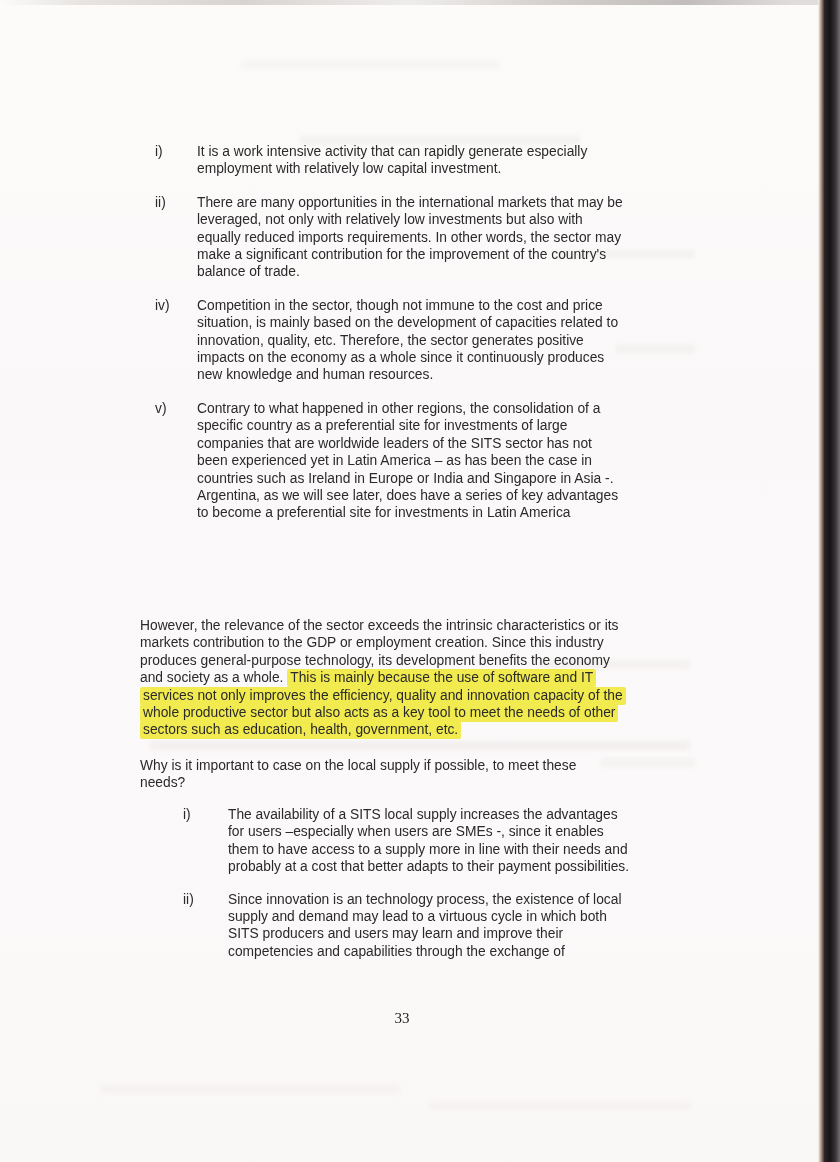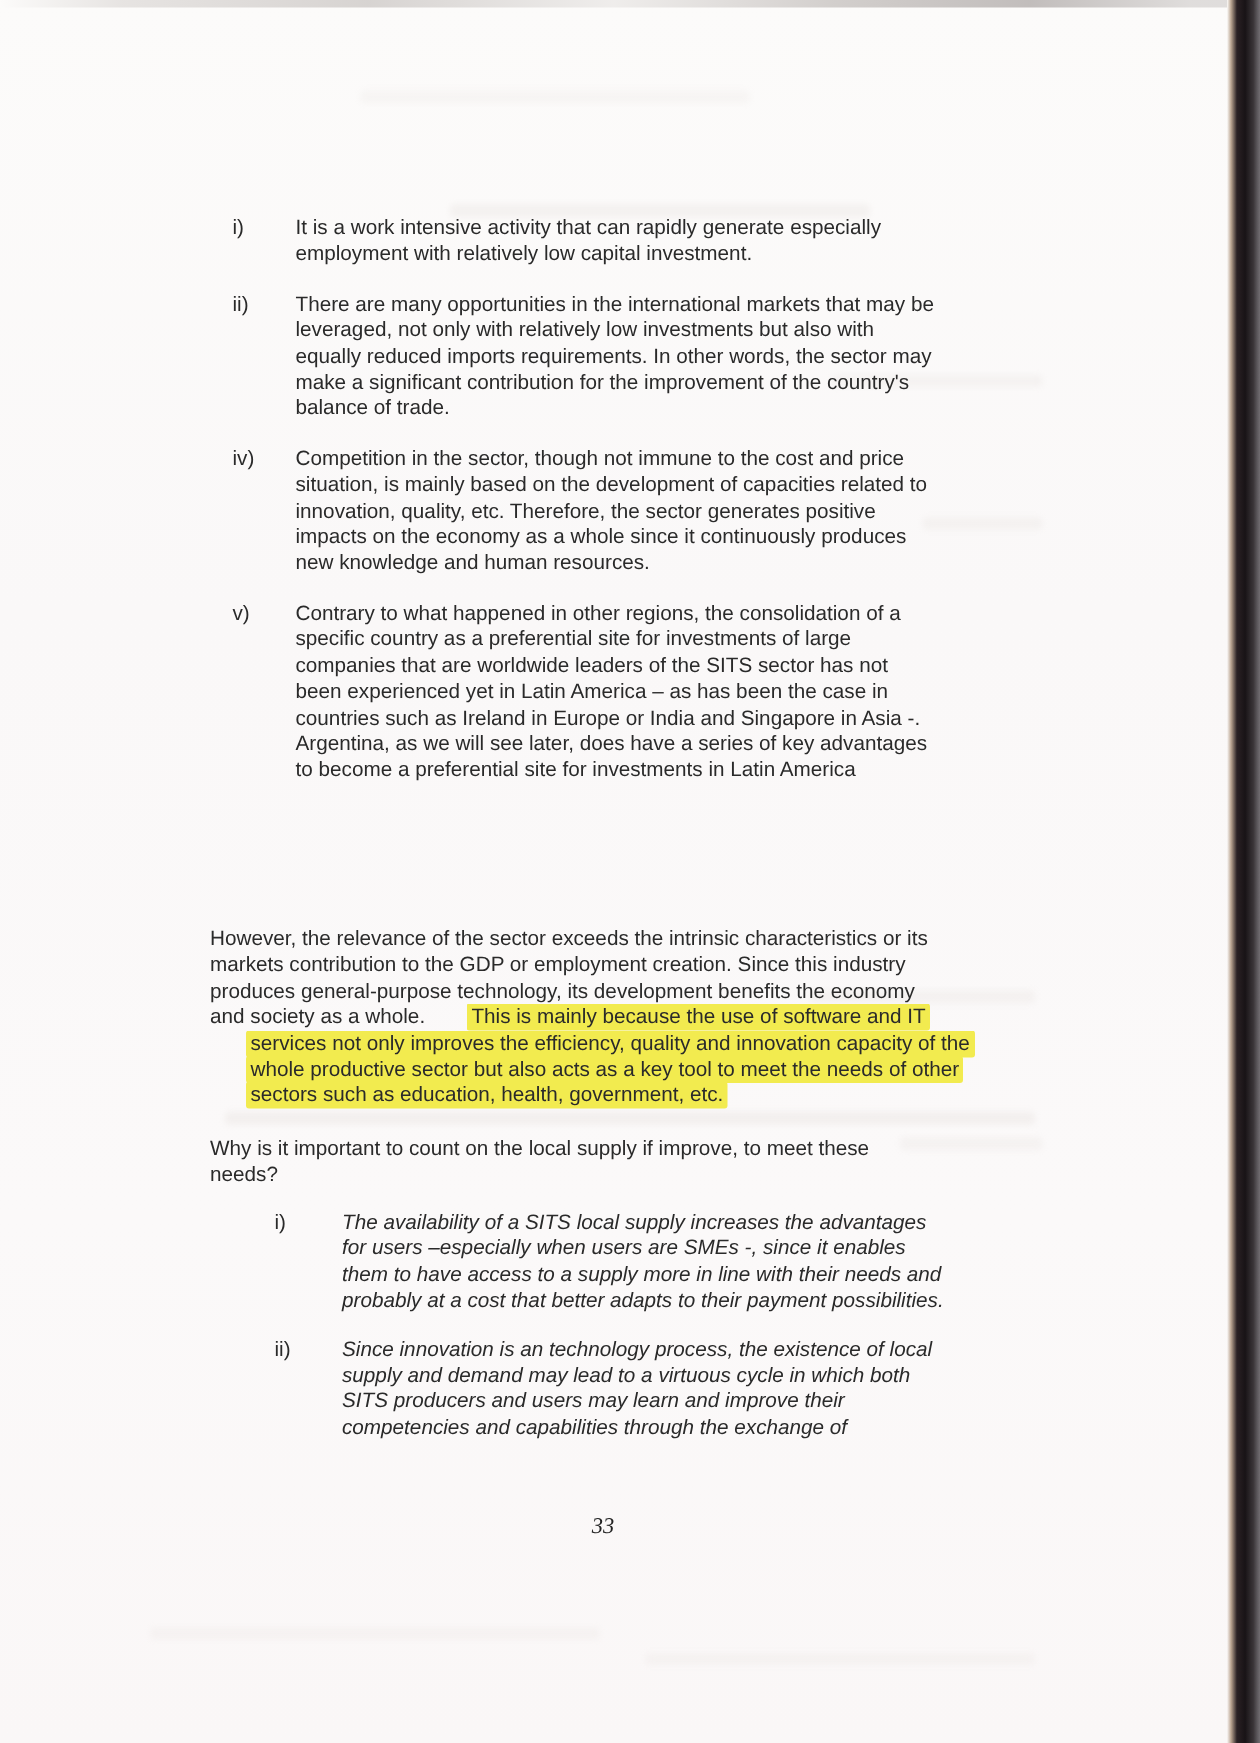--- a/index.html
+++ b/index.html
@@ -47,33 +47,32 @@
   .marker{flex-shrink:0;}
   .itxt{white-space:pre-line;}
   #list1{left:155px;top:143px;width:530px;}
   #list1 .marker{width:42px;}
   #list1 .itxt{width:488px;}
   #list1 .item{margin-bottom:16px;}
   #para{left:140px;top:617px;width:548px;white-space:pre-line;}
   #question{left:140px;top:757px;width:548px;white-space:pre-line;}
   #list2{left:183px;top:806px;width:505px;}
   #list2 .marker{width:45px;}
-  #list2 .itxt{width:460px;font-style:italic;}
+  #list2 .itxt{width:460px;}
   #list2 .item{margin-bottom:15px;}
   #pageno{
     position:absolute;left:352px;top:1010px;width:100px;text-align:center;
-    font-family:"Liberation Serif", serif;font-size:15px;color:#222;font-style:italic;
+    font-family:"Liberation Serif", serif;font-size:15px;color:#222;
   }
   .seg-bold{font-weight:normal;}
   .seg-highlight{
     background:#f2eb4f;
     padding:1px 3px 2px 3px;
     border-radius:2px;
     box-decoration-break:clone;
-    margin-left:24px;
     -webkit-box-decoration-break:clone;
   }
 </style>
 </head>
 <body>
 
 <div class="scan">
 
   <div class="edge-top"></div>
   <div class="edge-right"></div>
@@ -123,21 +122,21 @@
   </div>
 
   <div class="txtblock" id="para"><span>However, the relevance of the sector exceeds the intrinsic characteristics or its
 markets contribution to the GDP or employment creation. Since this industry
 produces general-purpose technology, its development benefits the economy
 and society as a whole. </span><span class="seg-highlight">This is mainly because the use of software and IT
 services not only improves the efficiency, quality and innovation capacity of the
 whole productive sector but also acts as a key tool to meet the needs of other
 sectors such as education, health, government, etc.</span></div>
 
-  <div class="txtblock" id="question">Why is it important to count on the local supply if improve, to meet these
+  <div class="txtblock" id="question">Why is it important to case on the local supply if possible, to meet these
 needs?</div>
 
   <div class="txtblock list" id="list2">
     <div class="item">
       <div class="marker">i)</div>
       <div class="itxt"><span>The availability of a SITS local supply increases the advantages
 for users –especially when users are SMEs -, since it enables
 them to have access to a supply more in line with their needs and
 probably at a cost that better adapts to their payment possibilities.</span></div>
     </div>

